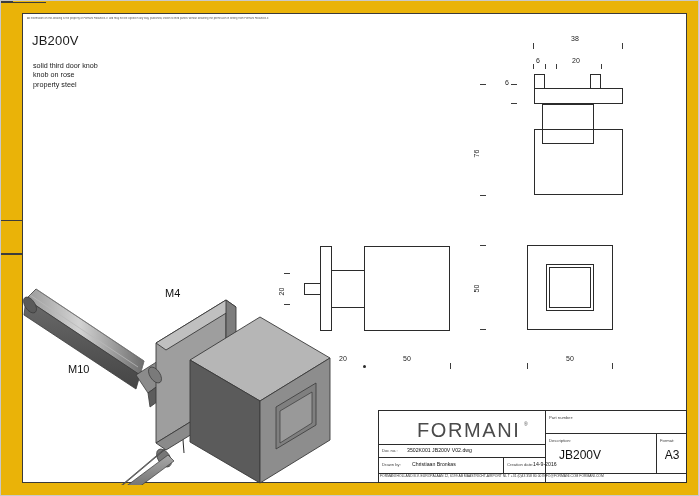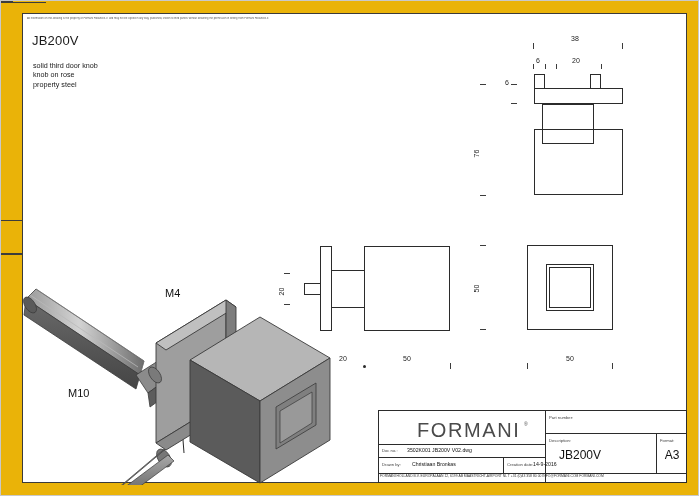--- a/index.html
+++ b/index.html
@@ -347,21 +347,21 @@
       <path d="M178,105 L248,62 L318,103 L248,146 Z" fill="#b6b6b6" stroke="#3a3a3a" stroke-width="0.9"></path>
       <path d="M178,105 L248,146 L248,228 L178,187 Z" fill="#5b5b5b" stroke="#3a3a3a" stroke-width="0.9"></path>
       <path d="M248,146 L318,103 L318,185 L248,228 Z" fill="#8d8d8d" stroke="#3a3a3a" stroke-width="0.9"></path>
 
       <path d="M264,152 L304,128 L304,170 L264,194 Z" fill="#7f7f7f" stroke="#3a3a3a" stroke-width="0.8"></path>
       <path d="M268,156 L300,137 L300,168 L268,188 Z" fill="#999" stroke="#3a3a3a" stroke-width="0.7"></path>
     </g>
   </svg>
 
   <div class="lbl" style="left:165px; top:287px;">M4</div>
-  <div class="lbl" style="left:68px; top:363px;margin-top:24px;">M10</div>
+  <div class="lbl" style="left:68px; top:363px;">M10</div>
 
   <div id="title-block"></div>
 
   <div class="tb-div-v" style="left:545px; top:410px; height:73px;"></div>
   <div class="tb-div-v" style="left:656px; top:433px; height:41px;"></div>
   <div class="tb-div-v" style="left:503px; top:457px; height:17px;"></div>
 
   <div class="tb-div-h" style="left:378px; top:444px; width:168px;"></div>
   <div class="tb-div-h" style="left:378px; top:457px; width:168px;"></div>
   <div class="tb-div-h" style="left:378px; top:473px; width:309px;"></div>

